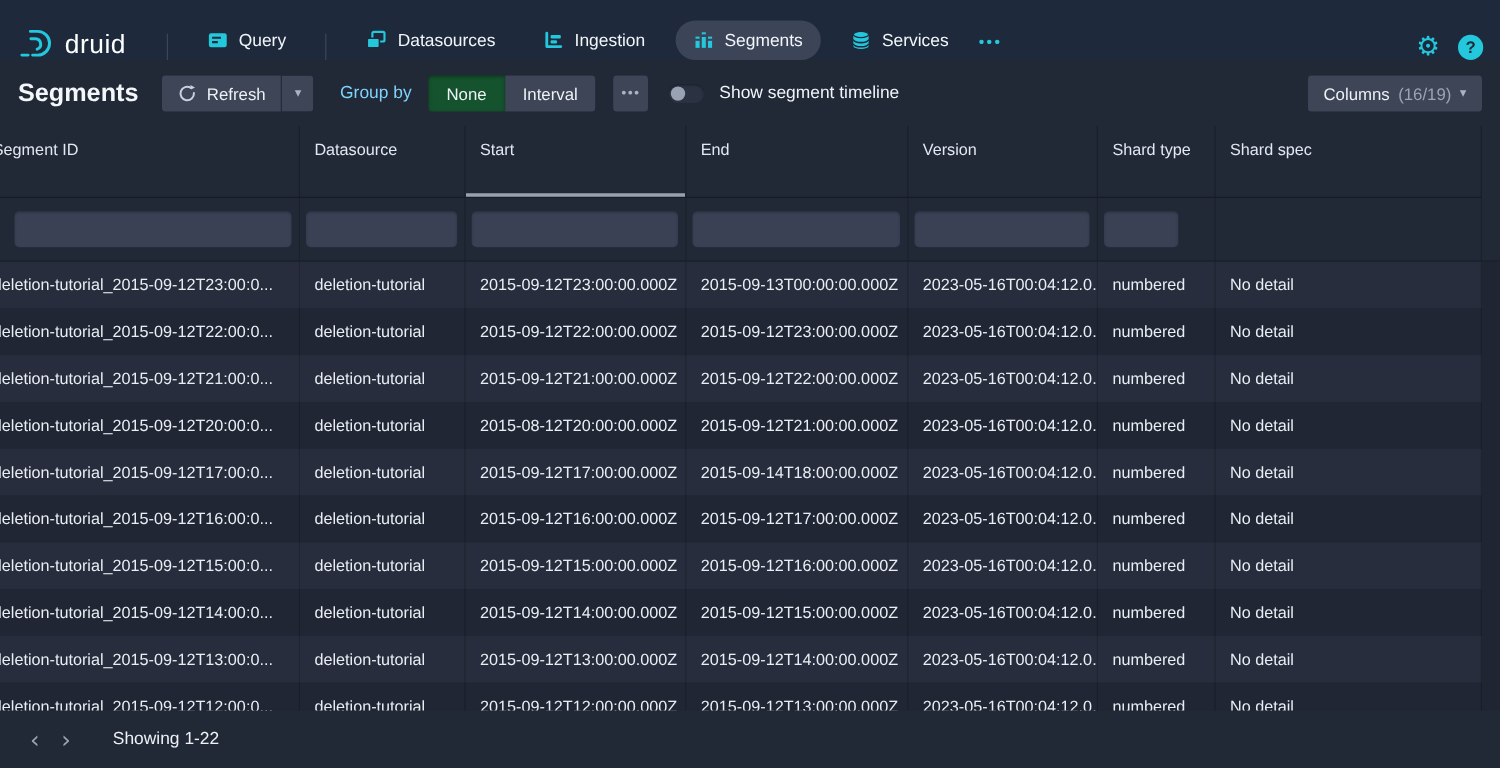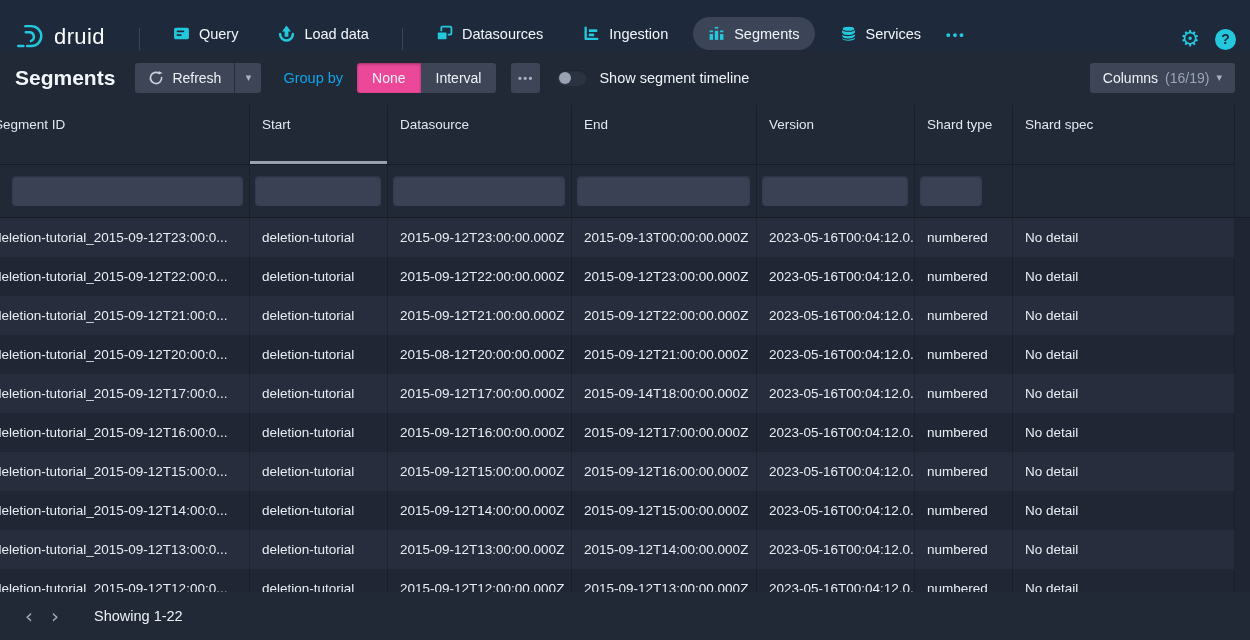--- a/index.html
+++ b/index.html
@@ -35,26 +35,26 @@
   .toolbar { height:55px; display:flex; align-items:center; padding:0 15px; position:relative; }
   .page-title { font-size:21px; font-weight:600; color:#f4f7fa; margin-right:20px; }
   .btn {
     height:30px; background:#3d4557; border:none; border-radius:3px; color:#eef2f6;
     display:inline-flex; align-items:center; font-size:14px; cursor:pointer;
     font-family:"Liberation Sans", sans-serif;
   }
   .split { display:inline-flex; }
   .split .btn-main { border-radius:3px 0 0 3px; padding:0 13px; gap:8px; }
   .split .btn-caret { border-radius:0 3px 3px 0; width:27px; justify-content:center; border-left:1px solid rgba(0,0,0,.35); color:#a9b3c2; font-size:11px; }
-  .group-label { margin:0 14px 0 22px; font-size:14.5px; color:#0ea5e9; }
+  .group-label { margin:0 14px 0 22px; font-size:14.5px; color:#7dd3fc; }
   .btn-group { display:inline-flex; }
   .btn-group .btn { border-radius:0; padding:0 15px; }
   .btn-group .btn:first-child { border-radius:3px 0 0 3px; }
   .btn-group .btn:last-child { border-radius:0 3px 3px 0; }
-  .btn.pressed { background:#ec4899; box-shadow:inset 0 1px 3px rgba(0,0,0,.35); }
+  .btn.pressed { background:#14532d; box-shadow:inset 0 1px 3px rgba(0,0,0,.35); }
   .btn-more { width:29px; justify-content:center; margin-left:15px; color:#a9b3c2; letter-spacing:1.5px; font-weight:bold; font-size:11px; }
   .toggle { margin-left:17px; width:30px; height:16px; border-radius:9px; background:#2b3342; position:relative; cursor:pointer; box-shadow:inset 0 1px 2px rgba(0,0,0,.4); }
   .toggle .knob { position:absolute; left:2px; top:2px; width:12px; height:12px; border-radius:50%; background:#98a2b2; }
   .toggle-label { margin-left:12px; font-size:14.5px; color:#f0f4f8; }
   .columns-btn { position:absolute; right:15px; padding:0 13px; gap:7px;margin-left:24px; }
   .columns-btn .count { color:#9aa5b4; }
   .caret { color:#a9b3c2; font-size:11px; }
   
   .thead { display:grid; width:1235px; height:60px; border-bottom:1px solid rgba(0,0,0,.3); }
   .th { padding:12px 0 0 12px; font-size:13.5px; color:#e2e8f0; border-right:1px solid rgba(0,0,0,.22); overflow:hidden; position:relative; cursor:pointer; white-space:nowrap; }
@@ -100,27 +100,20 @@
     <div class="nav-divider"></div>
 
     <div class="nav-item">
       <svg class="icon16" viewBox="0 0 16 16">
         <rect class="fl" x="1" y="2.5" width="14" height="11" rx="1.8"></rect>
         <line x1="3.5" y1="6" x2="10.5" y2="6" stroke="#1e2a3b" stroke-width="1.6"></line>
         <line x1="3.5" y1="9.5" x2="8" y2="9.5" stroke="#1e2a3b" stroke-width="1.6"></line>
       </svg>
       <span>Query</span>
     </div>
-    <div class="nav-item">
-      <svg class="icon16" viewBox="0 0 16 16">
-        <path d="M2 8.5 a6 6 0 0 0 12 0" fill="none" stroke="#24c8dc" stroke-width="2.4" stroke-linecap="round"></path>
-        <path class="fl" d="M8 0.5 L12.2 6 H9.8 V11 H6.2 V6 H3.8 Z"></path>
-      </svg>
-      <span>Load data</span>
-    </div>
     <div class="nav-divider"></div>
 
     <div class="nav-item">
       <svg class="icon16" viewBox="0 0 16 16">
         <rect x="5" y="1.5" width="9.5" height="7.5" rx="1.2" fill="none" stroke="#24c8dc" stroke-width="1.7"></rect>
         <rect x="1" y="6.5" width="9.5" height="7.5" rx="1.2" fill="#24c8dc" stroke="#1e2a3b" stroke-width="1.2"></rect>
       </svg>
       <span>Datasources</span>
     </div>
     <div class="nav-item">
@@ -189,22 +182,22 @@
 
     <button class="btn columns-btn">
       <span>Columns</span>
       <span class="count">(16/19)</span>
       <span class="caret">▾</span>
     </button>
   </div>
 
   <div class="thead" style="grid-template-columns: 250px 138px 184px 185px 158px 98px 222px;">
       <div class="th first"><span>Segment ID</span></div>
+      <div class="th"><span>Datasource</span></div>
       <div class="th sorted"><span>Start</span></div>
-      <div class="th"><span>Datasource</span></div>
       <div class="th"><span>End</span></div>
       <div class="th"><span>Version</span></div>
       <div class="th"><span>Shard type</span></div>
       <div class="th"><span>Shard spec</span></div>
     </div>
   <div class="tfilter" style="grid-template-columns: 250px 138px 184px 185px 158px 98px 222px 15px;">
       <div class="fc">
         <input class="filter-input first" style="">
       </div>
       <div class="fc">

